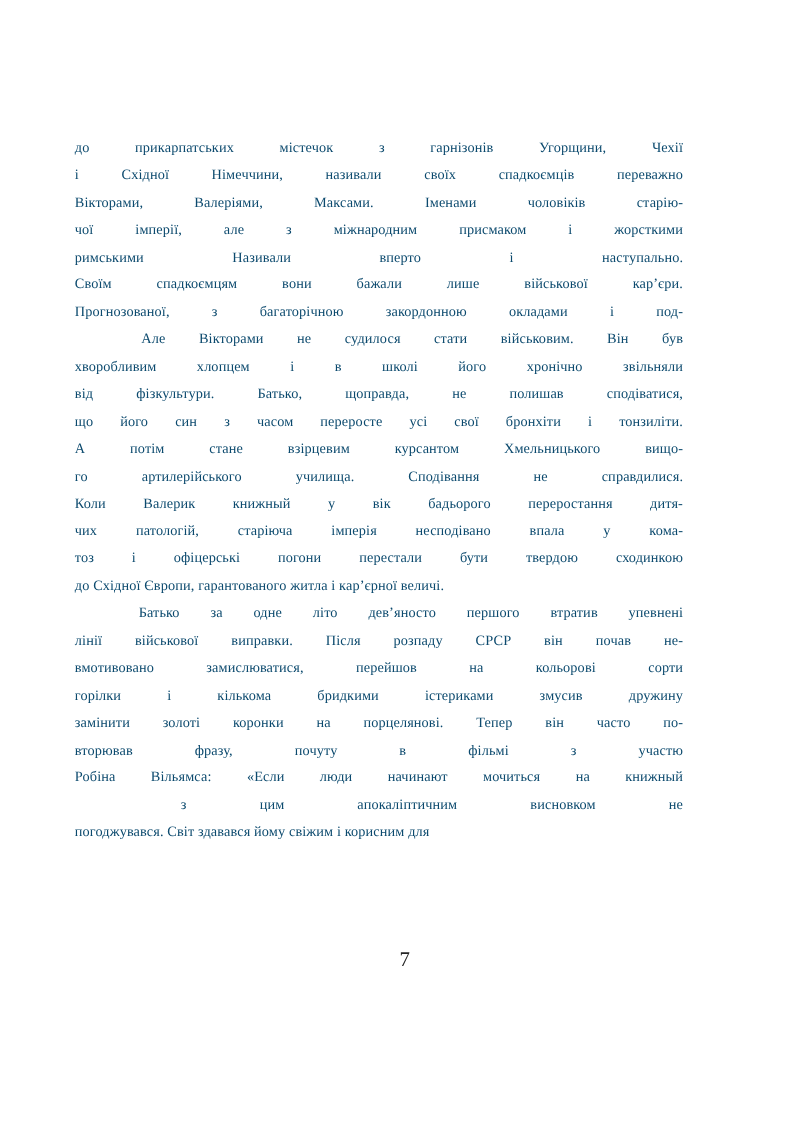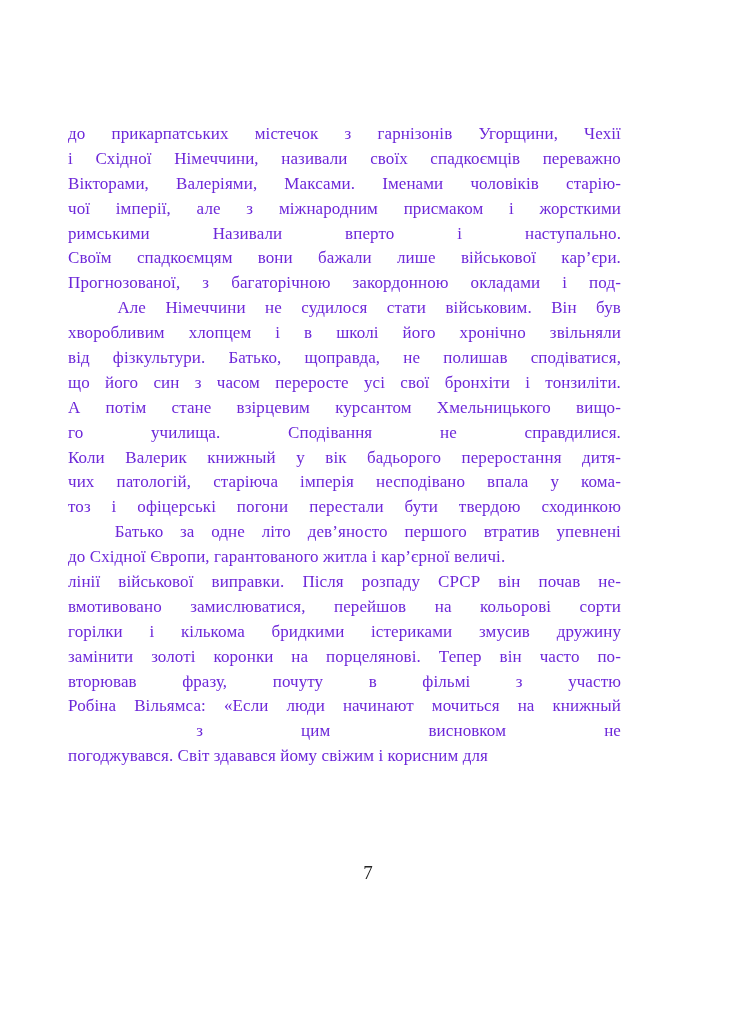--- a/index.html
+++ b/index.html
@@ -16,23 +16,23 @@
     box-sizing: border-box;
   }
   .text-block {
     position: absolute;
     left: 68px;
     top: 122px;
     width: 553px;
   }
   .line {
     font-family: "Liberation Serif", "DejaVu Serif", serif;
-    font-size: 17px;
+    font-size: 13px;
     line-height: 24.9px;
-    color: #6d28d9;
+    color: #0c4a6e;
     white-space: pre;
     letter-spacing: 0.1px;
     height: 24.9px;
   }
   
   .line.j {
     display: flex;
     justify-content: space-between;
     white-space: normal;
   }
@@ -120,21 +120,21 @@
         <span>з</span>
         <span>багаторічною</span>
         <span>закордонною</span>
         <span>окладами</span>
         <span>і</span>
         <span>под-</span>
       </div>
       <div class="line j">
         <span class="indent"></span>
         <span>Але</span>
-        <span>Німеччини</span>
+        <span>Вікторами</span>
         <span>не</span>
         <span>судилося</span>
         <span>стати</span>
         <span>військовим.</span>
         <span>Він</span>
         <span>був</span>
       </div>
       <div class="line j">
         <span>хворобливим</span>
         <span>хлопцем</span>
@@ -171,20 +171,21 @@
         <span>А</span>
         <span>потім</span>
         <span>стане</span>
         <span>взірцевим</span>
         <span>курсантом</span>
         <span>Хмельницького</span>
         <span>вищо-</span>
       </div>
       <div class="line j">
         <span>го</span>
+        <span>артилерійського</span>
         <span>училища.</span>
         <span>Сподівання</span>
         <span>не</span>
         <span>справдилися.</span>
       </div>
       <div class="line j">
         <span>Коли</span>
         <span>Валерик</span>
         <span>книжный</span>
         <span>у</span>
@@ -206,32 +207,32 @@
       <div class="line j">
         <span>тоз</span>
         <span>і</span>
         <span>офіцерські</span>
         <span>погони</span>
         <span>перестали</span>
         <span>бути</span>
         <span>твердою</span>
         <span>сходинкою</span>
       </div>
+      <div class="line last">до Східної Європи, гарантованого житла і кар’єрної величі.</div>
       <div class="line j">
         <span class="indent"></span>
         <span>Батько</span>
         <span>за</span>
         <span>одне</span>
         <span>літо</span>
         <span>дев’яносто</span>
         <span>першого</span>
         <span>втратив</span>
         <span>упевнені</span>
       </div>
-      <div class="line last">до Східної Європи, гарантованого житла і кар’єрної величі.</div>
       <div class="line j">
         <span>лінії</span>
         <span>військової</span>
         <span>виправки.</span>
         <span>Після</span>
         <span>розпаду</span>
         <span>СРСР</span>
         <span>він</span>
         <span>почав</span>
         <span>не-</span>
@@ -280,20 +281,21 @@
         <span>люди</span>
         <span>начинают</span>
         <span>мочиться</span>
         <span>на</span>
         <span>книжный</span>
       </div>
       <div class="line j">
         <span class="indent"></span>
         <span>з</span>
         <span>цим</span>
+        <span>апокаліптичним</span>
         <span>висновком</span>
         <span>не</span>
       </div>
       <div class="line last">погоджувався. Світ здавався йому свіжим і корисним для</div>
     </div>
 
   <div class="folio">7</div>
 
 </div>
 

